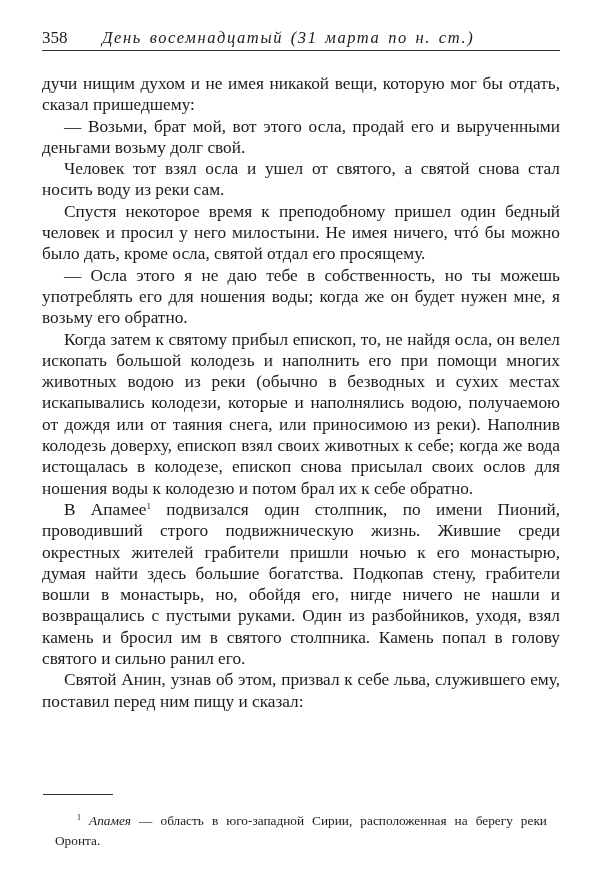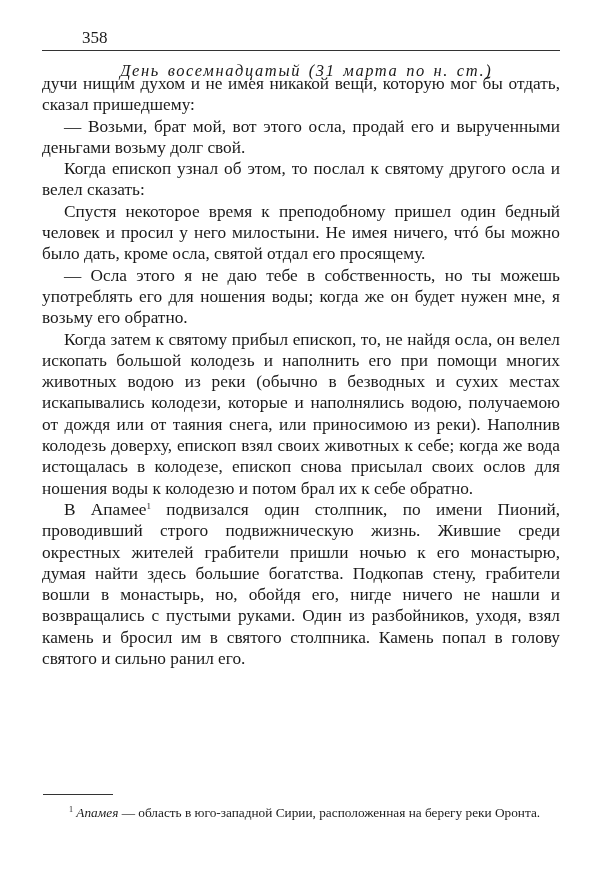--- a/index.html
+++ b/index.html
@@ -1,49 +1,50 @@
 <!DOCTYPE html>
 <html><head>
 <meta charset="utf-8">
 <style>
   html, body { margin: 0; padding: 0; background: #ffffff; }
   body { width: 600px; height: 875px; position: relative; overflow: hidden;
          font-family: "Liberation Serif", "DejaVu Serif", serif; color: #1a1a1a; }
   .header { position: absolute; left: 42px; top: 28px; width: 518px; height: 22px;
             border-bottom: 1.5px solid #333; }
-  .pagenum { position: absolute; left: 0; top: 0; font-size: 17px; margin-left: 40px; }
-  .running { position: absolute; left: 78px; top: 0; font-size: 16.5px; font-style: italic;
-             letter-spacing: 1.6px; word-spacing: 2px; margin-top: 33px; }
+  .pagenum { position: absolute; left: 0; top: 0; font-size: 17px; }
+  .running { position: absolute; left: 60px; top: 0; font-size: 16.5px; font-style: italic;
+             letter-spacing: 1.6px; word-spacing: 2px; }
   .body { position: absolute; left: 42px; top: 73px; width: 518px; font-size: 17.3px;
           line-height: 21.3px; text-align: justify; }
   .body p { margin: 0; text-indent: 22px; }
   .body p.noindent { text-indent: 0; }
   sup { font-size: 9px; vertical-align: 6px; line-height: 0; }
   .fn-rule { position: absolute; left: 43px; top: 794px; width: 70px; border-top: 1px solid #333; }
   .footnote { position: absolute; left: 42px; top: 798px; width: 518px; font-size: 13.3px;
               line-height: 20px; text-align: justify; }
-  .footnote p { margin: 5px; text-indent: 22px; }
+  .footnote p { margin: 13px; text-indent: 22px; }
   .footnote sup { font-size: 8px; vertical-align: 5px; }
   .footnote em { font-style: italic; }
 </style>
 </head>
 <body>
 
 <div class="header">
   <span class="pagenum">358</span>
   <span class="running">День восемнадцатый (31 марта по н. ст.)</span>
 </div>
 
 <div class="body">
   <p class="noindent">дучи нищим духом и не имея никакой вещи, которую мог бы отдать, сказал пришедшему:</p>
   <p>— Возьми, брат мой, вот этого осла, продай его и вырученными деньгами возьму долг свой.</p>
-  <p>Когда епископ узнал об этом, то послал к святому другого осла и велел сказать:</p>
+  <p>Человек тот взял осла и ушел от святого, а святой снова стал носить воду из реки сам.</p>
   <p>Спустя некоторое время к преподобному пришел один бедный человек и просил у него милостыни. Не имея ничего, чтó бы можно было дать, кроме осла, святой отдал его просящему.</p>
   <p>— Осла этого я не даю тебе в собственность, но ты можешь употреблять его для ношения воды; когда же он будет нужен мне, я возьму его обратно.</p>
   <p>Когда затем к святому прибыл епископ, то, не найдя осла, он велел ископать большой колодезь и наполнить его при помощи многих животных водою из реки (обычно в безводных и сухих местах искапывались колодези, которые и наполнялись водою, получаемою от дождя или от таяния снега, или приносимою из реки). Наполнив колодезь доверху, епископ взял своих животных к себе; когда же вода истощалась в колодезе, епископ снова присылал своих ослов для ношения воды к колодезю и потом брал их к себе обратно.</p>
   <p><span>В Апамее</span><sup>1</sup><span> подвизался один столпник, по имени Пионий, проводивший строго подвижническую жизнь. Жившие среди окрестных жителей грабители пришли ночью к его монастырю, думая найти здесь большие богатства. Подкопав стену, грабители вошли в монастырь, но, обойдя его, нигде ничего не нашли и возвращались с пустыми руками. Один из разбойников, уходя, взял камень и бросил им в святого столпника. Камень попал в голову святого и сильно ранил его.</span></p>
+  <p>Святой Анин, узнав об этом, призвал к себе льва, служившего ему, поставил перед ним пищу и сказал:</p>
 </div>
 
 <div class="fn-rule"></div>
 
 <div class="footnote">
   <p><sup>1</sup> <em>Апамея</em><span> — область в юго-западной Сирии, расположенная на берегу реки Оронта.</span></p>
 </div>
 
 </body></html>

